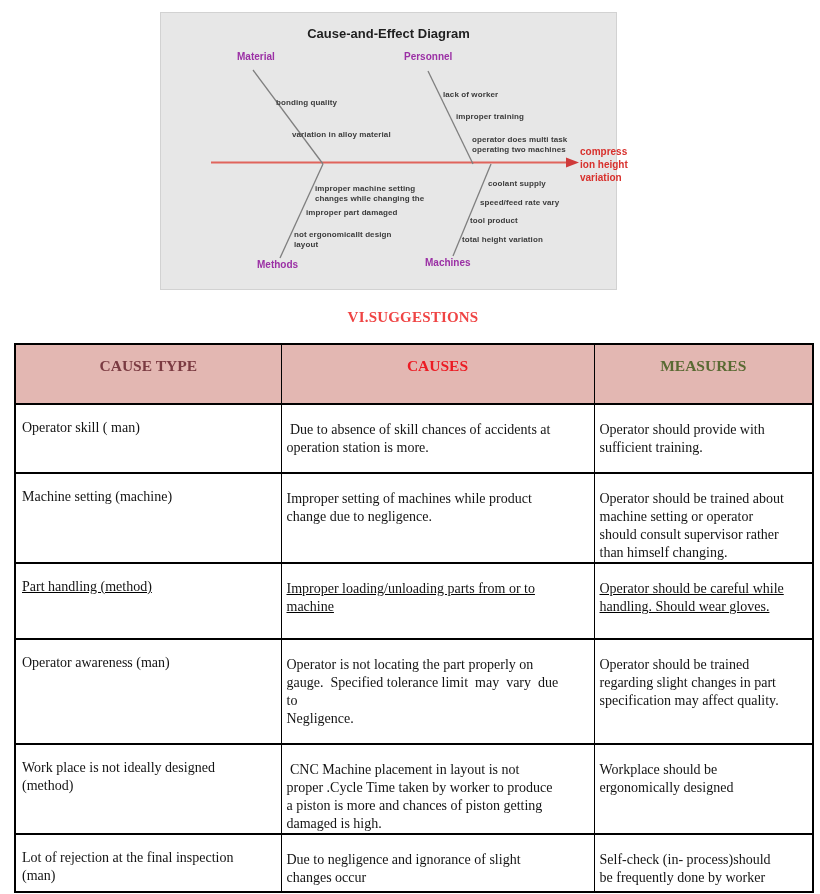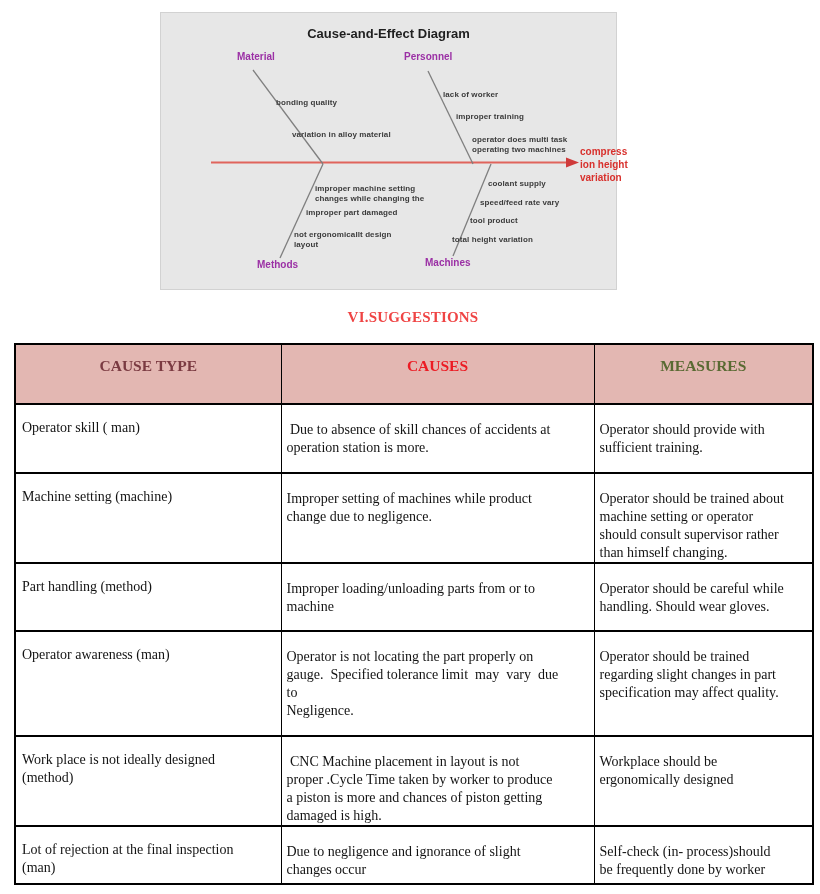--- a/index.html
+++ b/index.html
@@ -49,21 +49,21 @@
   }
   table.sug td{
     border:1px solid #000;border-top-width:2px;
     vertical-align:top;font-size:14px;line-height:18px;color:#131313;
     white-space:pre-wrap;box-sizing:border-box;padding:16px 4px 0 5px;
   }
   table.sug td.c1{padding:14px 4px 0 6px;}
   .h-causetype{color:var(--header_cause_type,#7b3b42);}
   .h-causes{color:var(--header_causes,#ec1c24);}
   .h-measures{color:var(--header_measures,#5a6a33);}
-  tr.r1{height:69px;} tr.r2{height:74px;} tr.r3{height:68px;}
+  tr.r1{height:69px;} tr.r2{height:74px;} tr.r3{height:76px;text-decoration:underline;}
   tr.r4{height:105px;} tr.r5{height:69px;} tr.r6{height:58px;}
 </style>
 </head>
 <body>
 
 <div class="panel">
   <svg viewBox="0 0 505 278" aria-hidden="true">
 
     <line x1="50" y1="149.5" x2="408" y2="149.5" style="stroke:var(--spine,#e0645c);stroke-width:2"></line>
     <polygon points="405,144.5 418,149.5 405,154.5" style="fill:var(--arrow,#cf3a3a)"></polygon>
@@ -88,21 +88,21 @@
   <span class="cause" style="left:311px;top:122px">operator does multi task
 operating two machines</span>
   <span class="cause" style="left:154px;top:171px">improper machine setting
 changes while changing the</span>
   <span class="cause" style="left:145px;top:195px">improper part damaged</span>
   <span class="cause" style="left:133px;top:217px">not ergonomicallt design
 layout</span>
   <span class="cause" style="left:327px;top:166px">coolant supply</span>
   <span class="cause" style="left:319px;top:185px">speed/feed rate vary</span>
   <span class="cause" style="left:309px;top:203px">tool product</span>
-  <span class="cause" style="left:291px;top:222px">total height variation</span>
+  <span class="cause" style="left:301px;top:222px">total height variation</span>
 
   <span class="effect">compress
 ion height
 variation</span>
 </div>
 
 <div class="heading">VI.SUGGESTIONS</div>
 
 <table class="sug">
   <colgroup>

